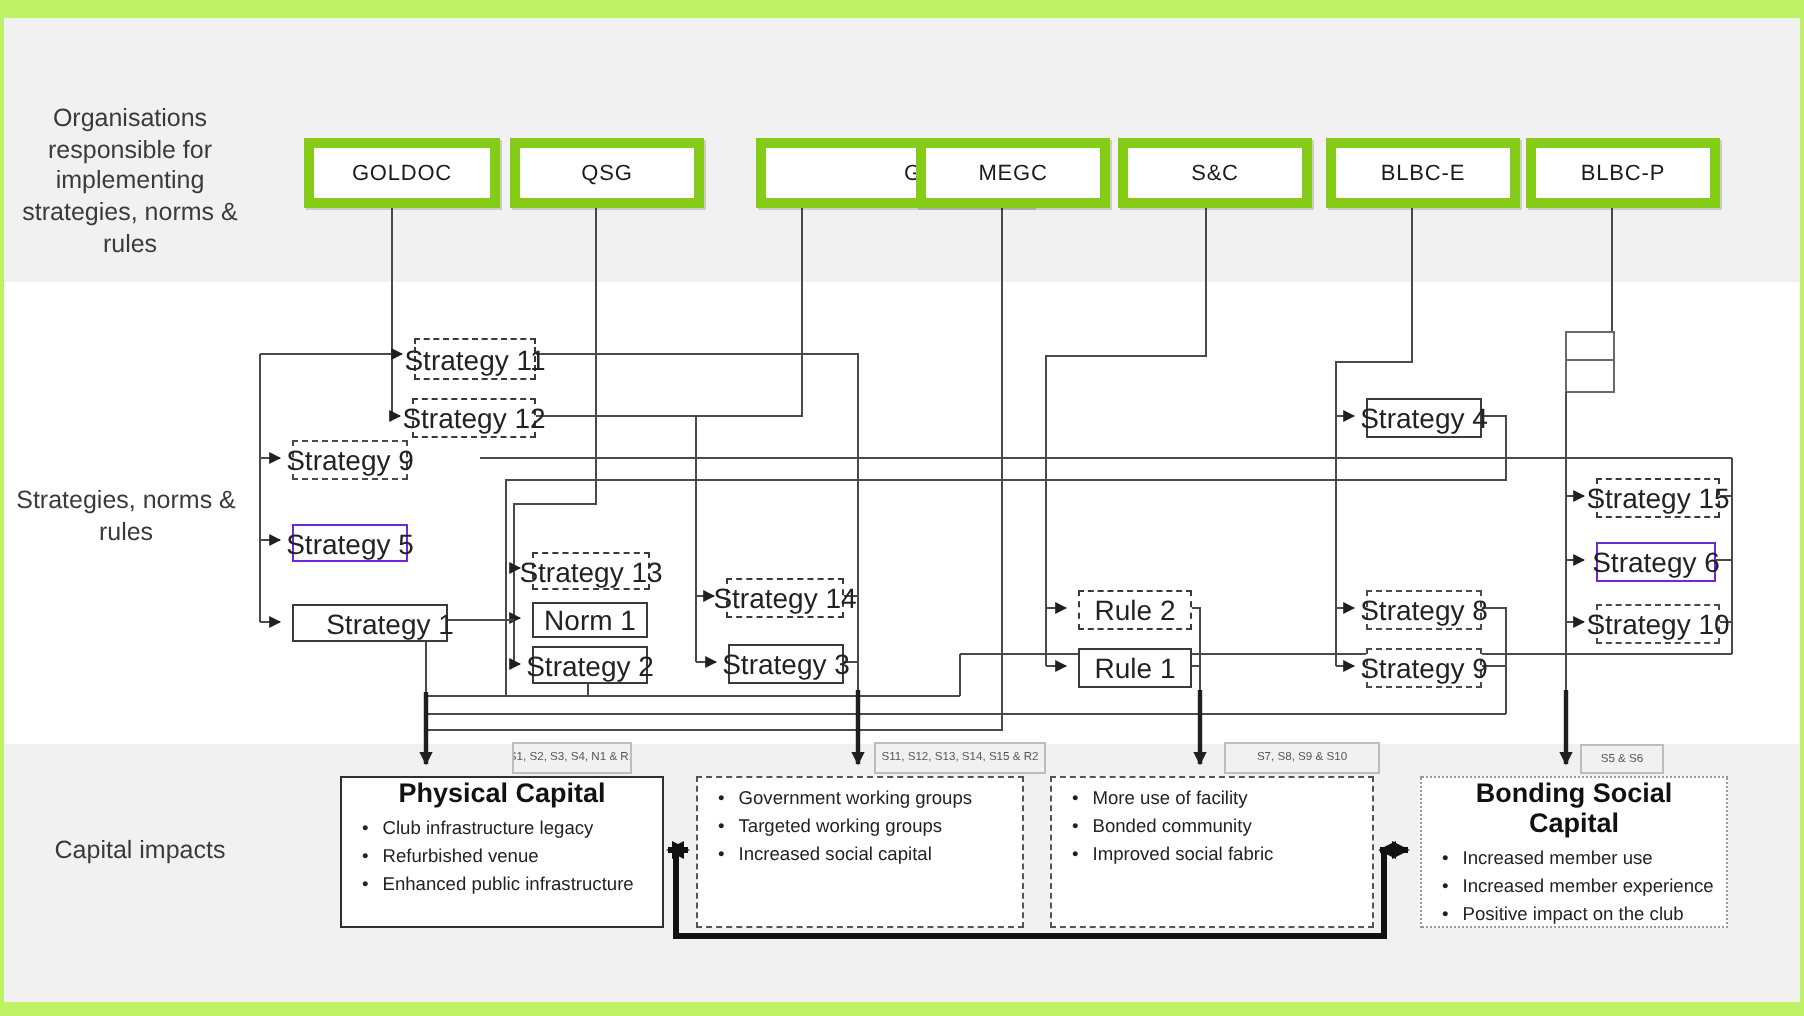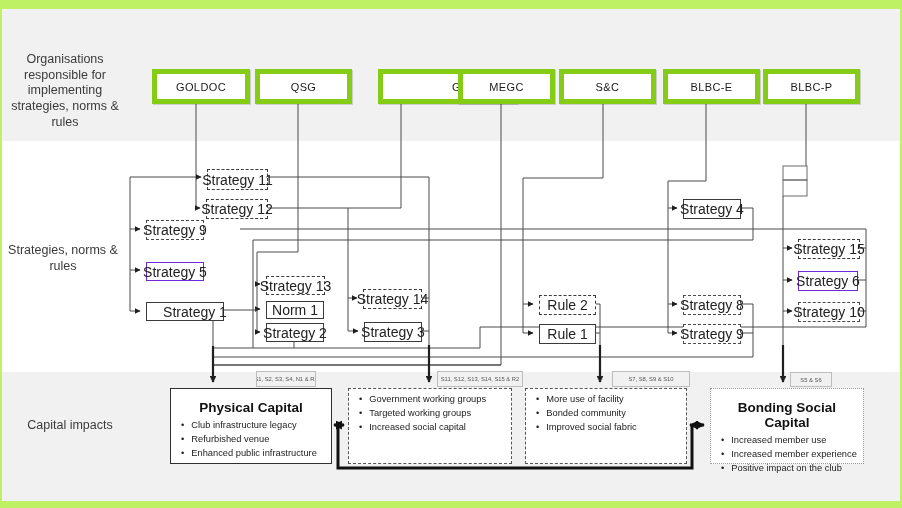--- a/index.html
+++ b/index.html
@@ -29,21 +29,21 @@
   .b-solid{border:1.4px solid #3a3a3a;}
   .b-dashed{border:1px dashed #3a3a3a;}
   .b-dashdot{border:1.2px dashed #4a4a4a;}
   .b-solidgray{border:1px solid #6d28d9;}
 
   .capital{position:absolute;background:#fff;}
   .cb-solid{border:1.5px solid #2f2f2f;}
   .cb-dashed{border:1.2px dashed #555;}
   .cb-dashdot{border:1.2px dashed #555;}
   .cb-dotted{border:1.5px dotted #999;}
-  .capital h3{margin:11px 4px 4px 4px;text-align:center;font-size:13.5px;color:#111;}
+  .capital h3{margin:0 4px 4px 4px;text-align:center;font-size:13.5px;color:#111;}
   .capital ul{margin:4px 0 0 0;padding:0 4px 0 10px;list-style:none;}
   .capital li{font-size:9.3px;color:#222;line-height:1.5;}
   .capital li::before{content:"•";margin-right:7px;}
 
   .ref-label{
     position:absolute;background:#f1f1f1;border:1px solid #bdbdbd;
     font-size:5.8px;color:#555;display:flex;align-items:center;justify-content:center;
     white-space:nowrap;overflow:hidden;
   }
 </style>

